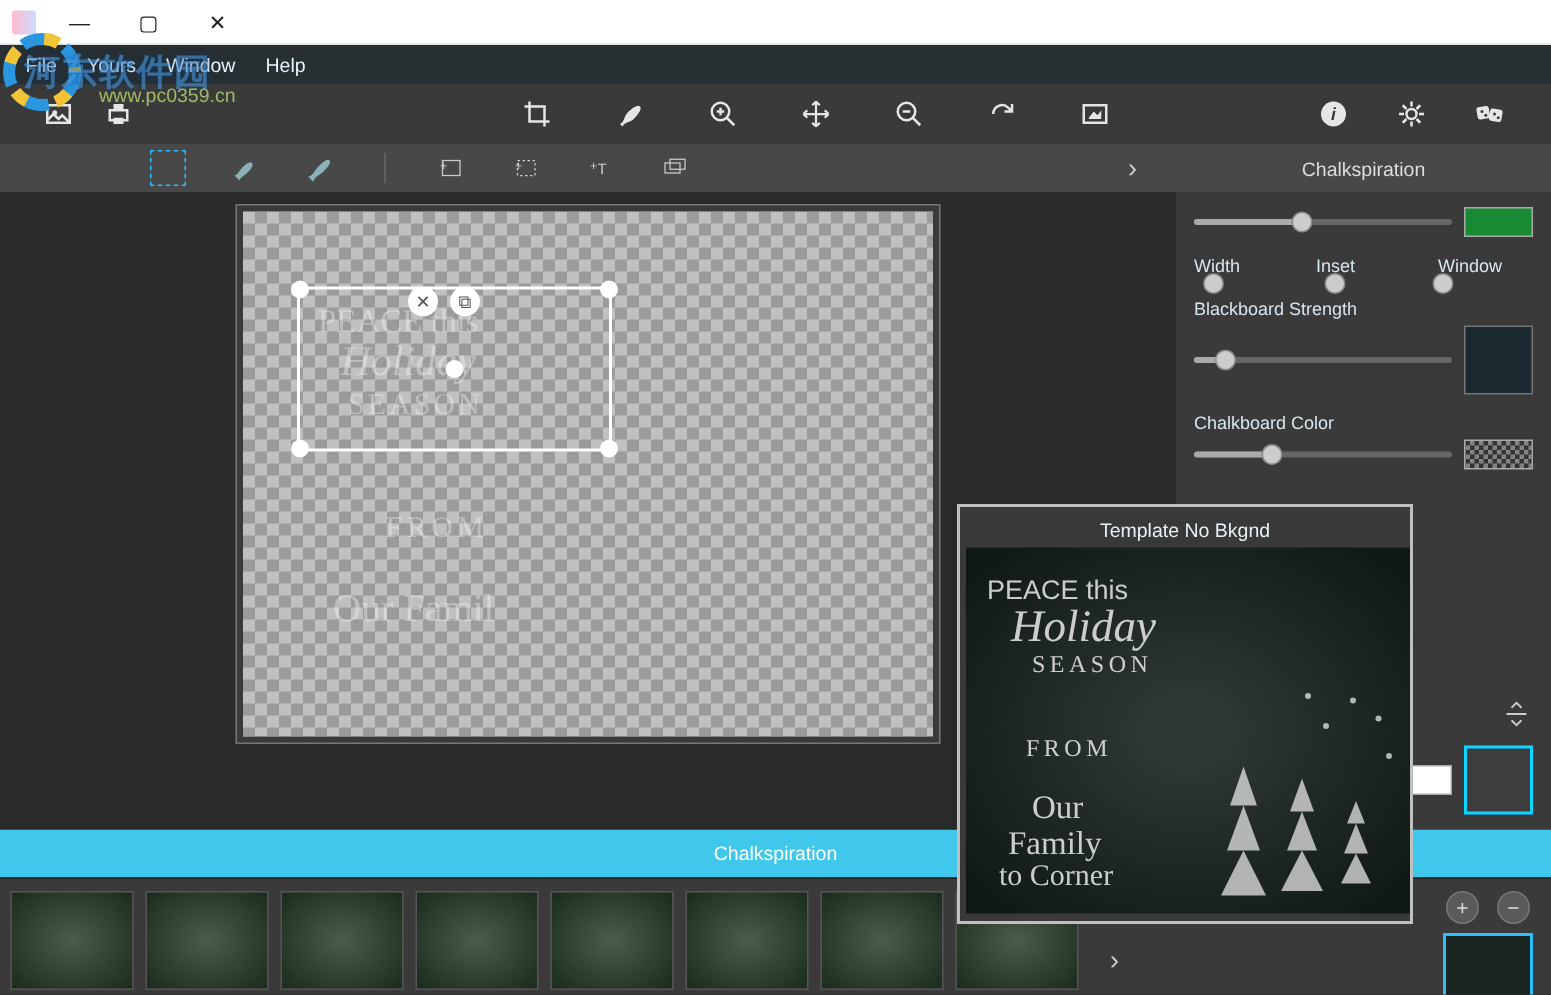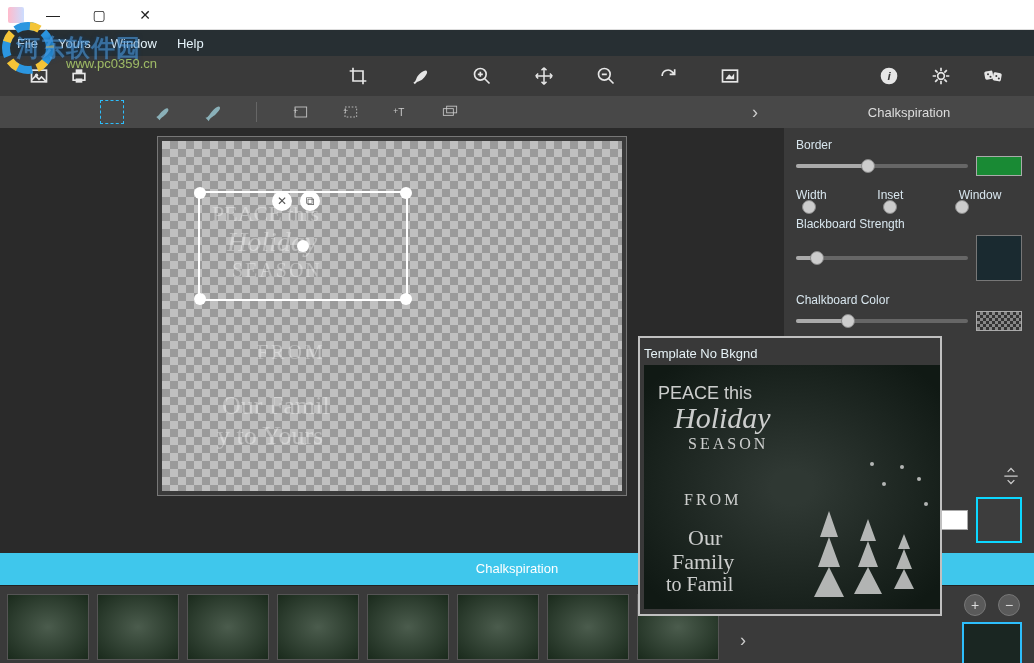--- a/index.html
+++ b/index.html
@@ -52,21 +52,21 @@
 .strip { height:102px; background:#3a3a3a; border-top:1px solid #222; display:flex; align-items:flex-start; padding:8px 6px 0 6px; gap:6px; overflow:hidden;}
 .thumb { width:84px; display:flex; flex-direction:column; align-items:center; gap:4px;}
 .thumb .box { width:82px; height:66px; background:#1a2a1c; border:1px solid #555; position:relative;}
 .thumb .box.dark { background: radial-gradient(#4b5c4d,#1a2a1c);}
 .right-stack { margin-left:auto; display:flex; flex-direction:column; align-items:center; gap:6px; padding-right:6px;}
 .plusminus { display:flex; gap:12px; }
 .circ-btn { width:22px; height:22px; border-radius:50%; background:#5a5a5a; color:#ddd; display:flex; align-items:center; justify-content:center; font-size:14px; border:1px solid #777;}
 .mini-thumb { width:60px; height:48px; border:2px solid #2dbefc;}
 .mini-thumb .inner { width:100%; height:100%; background:#1a2622;}
 .popup { position:absolute; left:638px; top:336px; width:304px; height:280px; border:2px solid #c0c0c0; background:#393939; padding:4px; }
-.popup-title { color:#e6f2f6; font-size:13px; padding:4px 0;}
+.popup-title { color:#e6f2f6; font-size:13px; text-align:center; padding:4px 0;}
 .popup-body { width: 296px; height: 244px; background: radial-gradient(ellipse at center,#2f3833 10%,#101914 90%); position:relative; overflow:hidden;}
 .pb-text { position:absolute; color:rgba(235,235,235,.85); font-family: cursive; }
 .trees { position:absolute; right:6px; bottom:10px; width:150px; height:150px; }
 .trees svg { width:100%; height:100%; }
 .watermark { position:absolute; left:16px; top:32px; font-size:24px; font-weight:700; color:rgba(80,160,230,.55); letter-spacing:1px; text-shadow:0 0 4px rgba(0,60,120,.5);}
 .watermark-sub { position:absolute; left:66px; top:56px; font-size:13px; color:rgba(200,240,120,.7);}
 .wm-logo { position:absolute; left:0; top:20px; width:56px; height:56px; }
 .wm-logo svg { width:56px; height:56px;}
 </style>
 </head>
@@ -225,38 +225,36 @@
 
 <div class="workspace">
   <div class="canvas-area">
     <div class="canvas-frame">
       <div class="canvas-checker">
         <div class="ghost-text" style="left:50px; top:60px; font-size:22px;">PEACE this</div>
         <div class="ghost-text" style="left:65px; top:85px; font-size:28px; font-style:italic;">Holiday</div>
         <div class="ghost-text" style="left:70px; top:118px; font-size:20px; letter-spacing:2px;">SEASON</div>
         <div class="ghost-text" style="left:95px; top:200px; font-size:20px; letter-spacing:3px;">FROM</div>
         <div class="ghost-text" style="left:60px; top:250px; font-size:26px;text-align:center;">Our Famil</div>
-        <div class="ghost-text" style="left:55px; top:280px; font-size:26px;">y to Yours</div>
 
         <div class="sel-box">
           <div class="handle" style="left:-6px; top:-6px;"></div>
           <div class="handle" style="right:-6px; top:-6px;"></div>
           <div class="handle" style="left:-6px; bottom:-6px;"></div>
           <div class="handle" style="right:-6px; bottom:-6px;"></div>
           <div class="handle" style="left:calc(50% - 6px); top:calc(50% - 6px);"></div>
           <div class="ctrl-btn" style="left:72px;">✕</div>
           <div class="ctrl-btn" style="left:100px;">⧉</div>
         </div>
       </div>
     </div>
   </div>
 
   <div class="side-panel">
     <div class="sp-row">
-      <div class="sp-label">Border</div>
       <div class="sp-line">
         <div class="slider">
             <div class="fill" style="width:42%"></div>
             <div class="knob" style="left:calc(42% - 7px)"></div>
           </div>
         <div class="swatch green"></div>
       </div>
     </div>
     <div class="triple">
       <div class="col">
@@ -358,21 +356,21 @@
 
 <div class="popup">
   <div class="popup-title">Template No Bkgnd</div>
   <div class="popup-body">
     <div class="pb-text" style="left:14px; top:18px; font-size:18px;"><span>PEACE this</span></div>
     <div class="pb-text" style="left:30px; top:36px; font-size:30px; font-style:italic;">Holiday</div>
     <div class="pb-text" style="left:44px; top:70px; font-size:16px; letter-spacing:3px;">SEASON</div>
     <div class="pb-text" style="left:40px; top:126px; font-size:16px; letter-spacing:3px;">FROM</div>
     <div class="pb-text" style="left:44px; top:160px; font-size:22px;">Our</div>
     <div class="pb-text" style="left:28px; top:184px; font-size:22px;">Family</div>
-    <div class="pb-text" style="left:22px; top:208px; font-size:20px;">to Famil</div>
+    <div class="pb-text" style="left:22px; top:208px; font-size:20px;">to Corner</div>
     <div class="trees">
       <svg viewBox="0 0 150 150">
         <g fill="rgba(230,230,230,.75)">
           <polygon points="110,140 130,140 120,120 128,120 120,100 126,100 120,85 114,100 120,100 112,120 120,120"></polygon>
           <polygon points="70,145 98,145 84,118 94,118 84,92 92,92 84,70 76,92 84,92 74,118 84,118"></polygon>
           <polygon points="30,148 60,148 45,118 56,118 45,88 54,88 45,62 36,88 45,88 34,118 45,118"></polygon>
           <circle cx="135" cy="30" r="2"></circle>
             <circle cx="118" cy="18" r="2"></circle>
             <circle cx="100" cy="35" r="2"></circle>
           <circle cx="88" cy="15" r="2"></circle>

